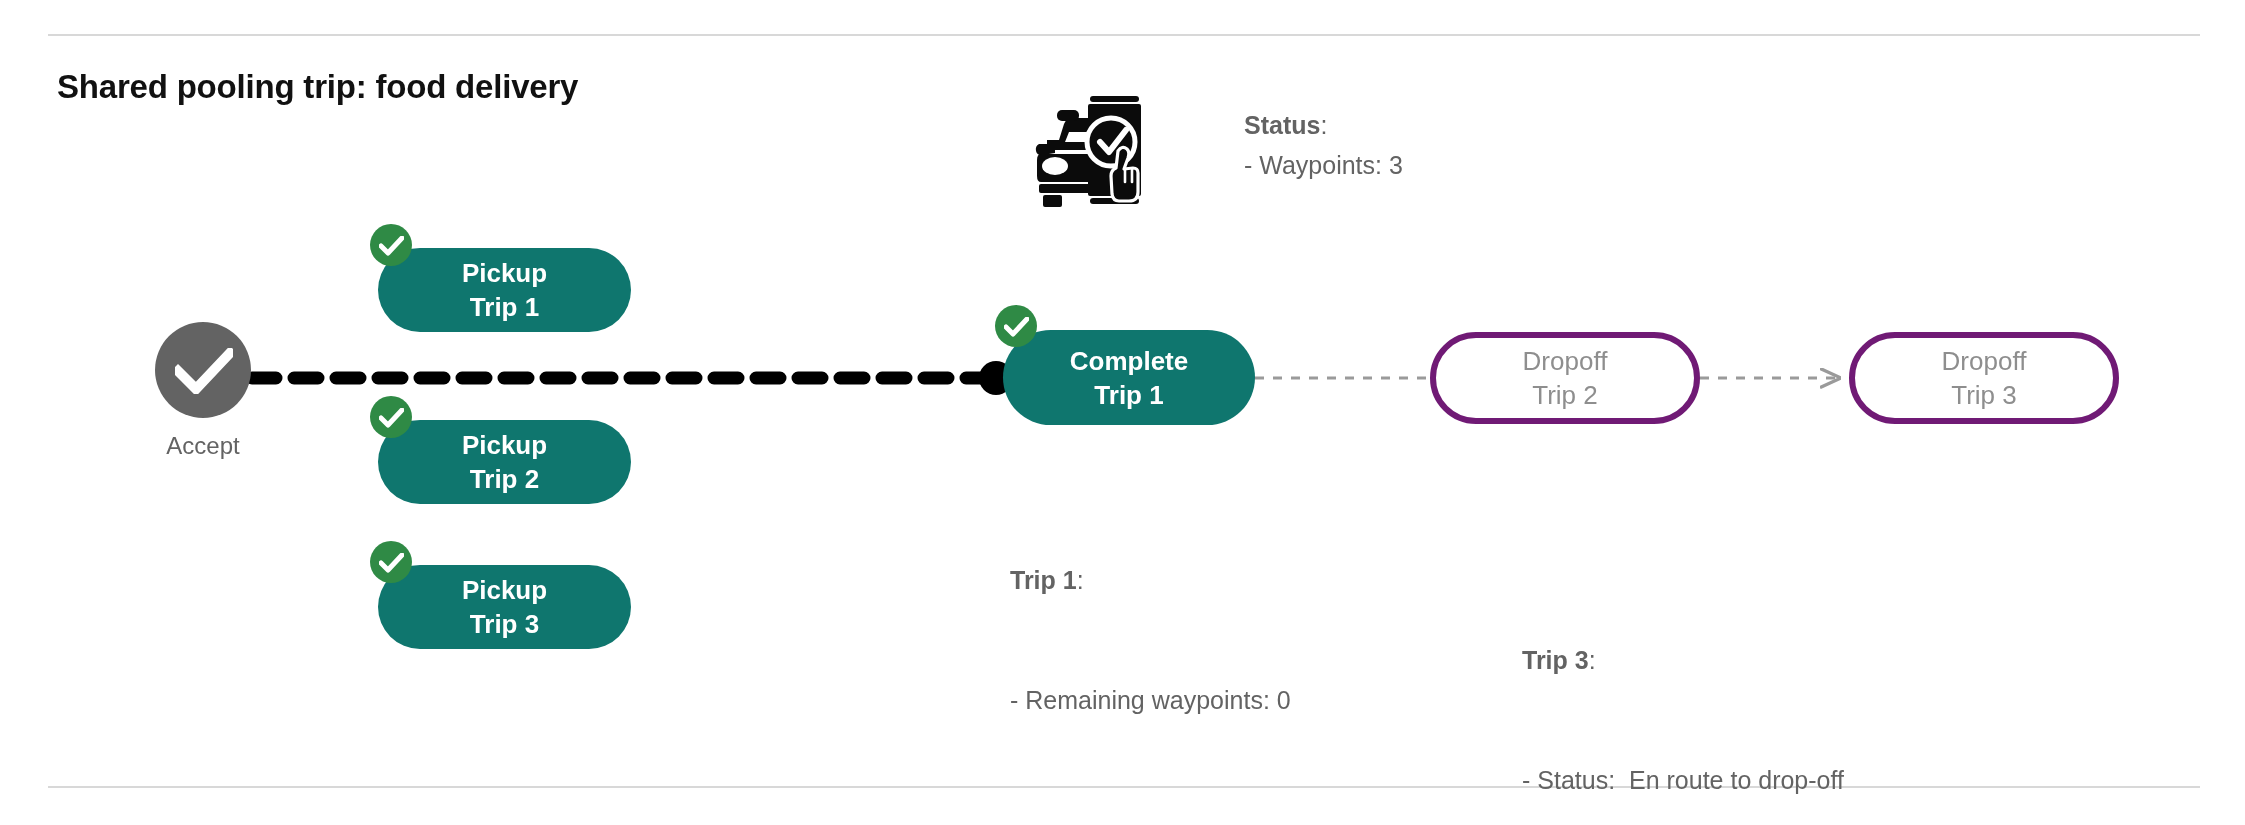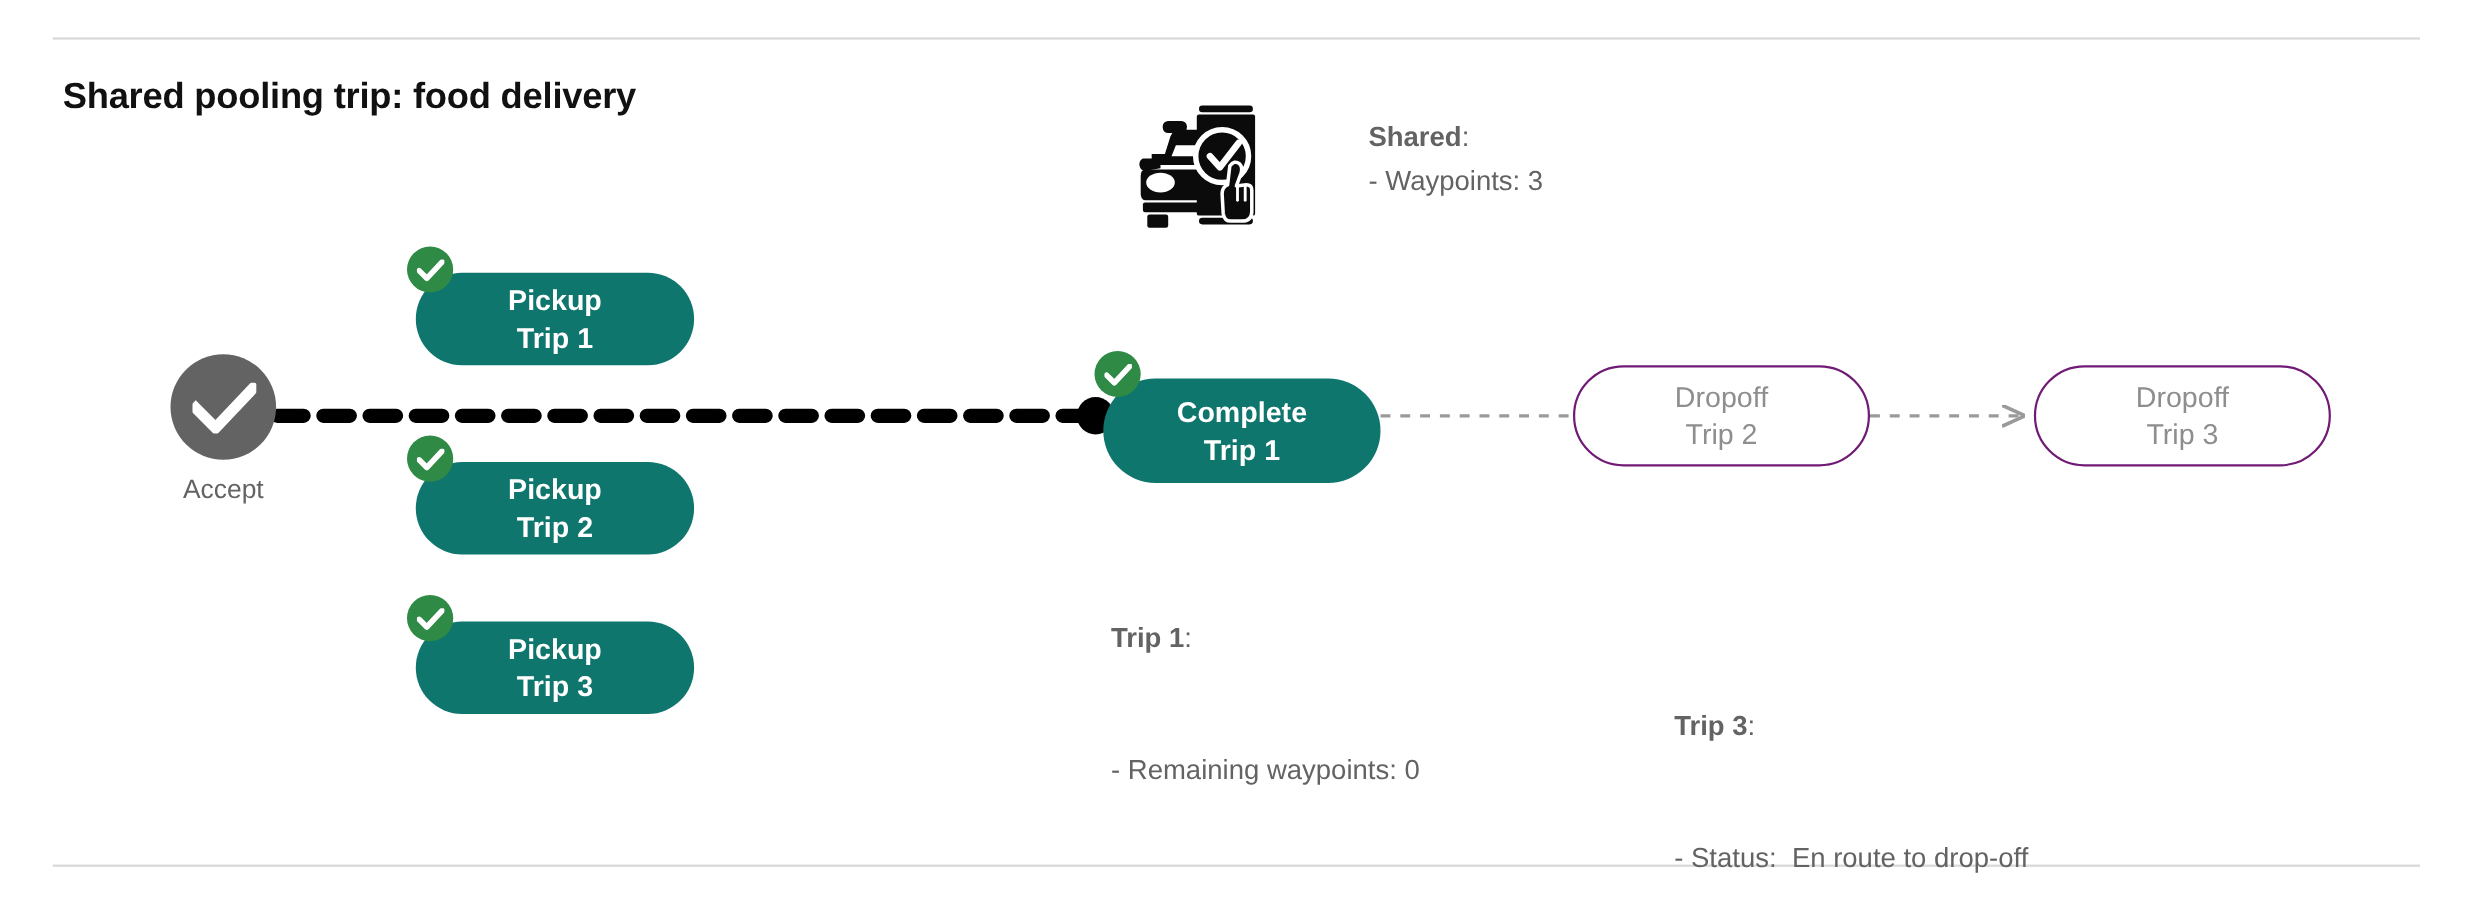--- a/index.html
+++ b/index.html
@@ -95,21 +95,21 @@
     background: #0f766e;
     color: #ffffff;
     font-weight: bold;
   }
   .pill-solid .line {
     font-size: 26px;
     line-height: 34px;
   }
   .pill-outline {
     background: transparent;
-    border: 2px solid #701a75;
+    border: 6px solid #701a75;
     color: #8e8e8e;
   }
   .pill-outline .line {
     font-size: 26px;
     line-height: 34px;
   }
 
   
   .badge-check {
     position: absolute;
@@ -210,21 +210,21 @@
   <div class="pill pill-solid" style="left:378px; top:565px; width:253px; height:84px;">
     <div class="badge-check" style="left:-8px; top:-24px;">
       <svg width="25" height="20" viewBox="0 0 25 20">
           <path d="M2 10 L9 17 L23 2" fill="none" stroke="#ffffff" stroke-width="5" stroke-linecap="round" stroke-linejoin="round"></path>
         </svg>
     </div>
     <div class="line">Pickup</div>
     <div class="line">Trip 3</div>
   </div>
 
-  <div class="pill pill-solid" style="left:1003px; top:344px; width:252px; height:95px;">
+  <div class="pill pill-solid" style="left:1003px; top:330px; width:252px; height:95px;">
     <div class="badge-check" style="left:-8px; top:-25px;">
       <svg width="25" height="20" viewBox="0 0 25 20">
           <path d="M2 10 L9 17 L23 2" fill="none" stroke="#ffffff" stroke-width="5" stroke-linecap="round" stroke-linejoin="round"></path>
         </svg>
     </div>
     <div class="line">Complete</div>
     <div class="line">Trip 1</div>
   </div>
 
   <div class="pill pill-outline" style="left:1430px; top:332px; width:270px; height:92px;">
@@ -265,21 +265,21 @@
                  L86 113 Q80 113 79 106 L78 88 Q78 82 83 80 Z"></path>
       </g>
       <g stroke="#ffffff" stroke-width="2.6" fill="none" stroke-linecap="round">
         <path d="M92 82 L92 94"></path>
         <path d="M99 82 L99 94"></path>
       </g>
     </svg>
   </div>
 
   <div class="vehicle-text">
-    <div><span class="hdr">Shared</span><span>:</span></div>
+    <div><span class="hdr">Status</span><span>:</span></div>
     <div>- Waypoints: 3</div>
   </div>
 
   <div class="trip-block block-left">
     <div><span class="hdr">Trip 1</span><span>:</span></div>
     <div>- Remaining waypoints: 0</div>
     
     
     
   </div>

